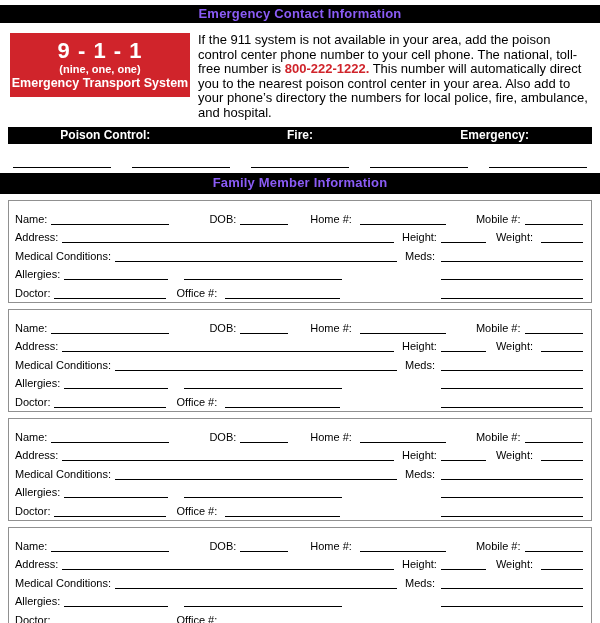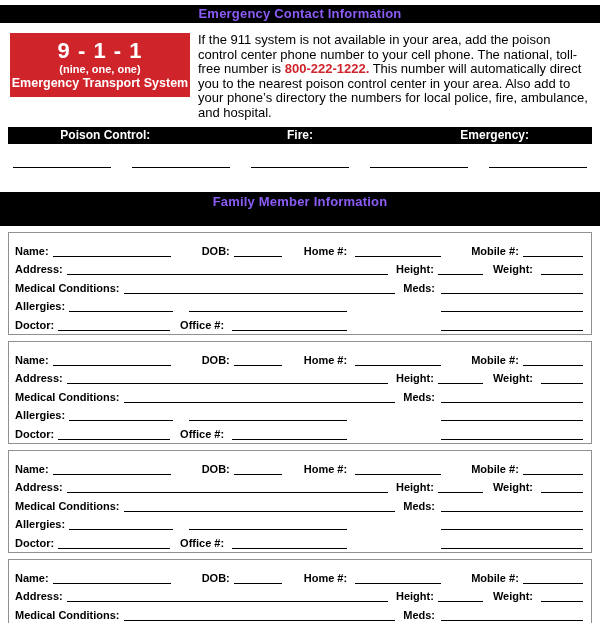--- a/index.html
+++ b/index.html
@@ -6,21 +6,21 @@
   html,body { margin:0; padding:0; }
   body {
     width:600px; height:623px; overflow:hidden; background:#ffffff;
     font-family:"Liberation Sans", sans-serif; color:#000;
   }
   .bar {
     background:#000; color:#8b5cf6; font-weight:bold; font-size:13px;
     text-align:center; letter-spacing:.2px;
   }
   .bar.top { height:18px; line-height:18px; margin-top:5px; }
-  .bar.family { height:34px; line-height:19px; margin-top:24px; }
+  .bar.family { height:21px; line-height:19px; margin-top:5px; }
 
   .top-row { display:flex; margin:10px 8px 0 10px; }
   .box911 {
     width:180px; height:64px; background:var(--red,#d0242b); color:#fff;
     text-align:center; font-weight:bold; padding-top:5px; flex:none;
   }
   .box911 .num    { font-size:22px; line-height:25px; letter-spacing:1px; }
   .box911 .words  { font-size:11px; line-height:13px; }
   .box911 .system { font-size:12.5px; line-height:15px; }
 
@@ -38,32 +38,32 @@
   .contact-blanks { display:flex; gap:11px; margin:11px 8px 0 8px; height:13px; }
   .contact-blanks .cell { flex:1; display:flex; justify-content:center; }
   .cblank { width:90%; border-bottom:1px solid #000; }
 
   #members { margin-top:6px; }
   .member {
     margin:0 8px 6px 8px; border:1px solid #909090; height:103px;
     padding:7px 8px 0 6px; background:#fff;
   }
   .row { display:flex; align-items:flex-end; height:18.5px; font-size:11px; }
-  .lbl { white-space:nowrap; line-height:16px; flex:none;font-weight:bold; }
+  .lbl { white-space:nowrap; line-height:16px; flex:none; }
   .blank {
     border-bottom:1px solid #000; height:12px; margin-left:4px;
     margin-bottom:2px; flex:none;
   }
   .grow   { flex:1 1 auto; }
   .spacer { flex:1 1 auto; }
   .w118{width:118px} .w48{width:48px} .w86{width:86px}
   .w45{width:45px}  .w42{width:42px} .w104{width:104px}
   .w158{width:158px}.w112{width:112px}.w115{width:115px}
   .rcol{width:142px; margin-left:6px}
-  .ml24{margin-left:31px} .ml22{margin-left:22px} .ml14{margin-left:30px}
+  .ml24{margin-left:40px} .ml22{margin-left:22px} .ml14{margin-left:30px}
   .ml16{margin-left:16px} .ml10{margin-left:10px} .ml8{margin-left:8px}
 </style>
 </head>
 <body style="--red: #d0242b;">
 
 <div class="bar top">
   <span>Emergency Contact Information</span>
 </div>
 
 <div class="top-row">

